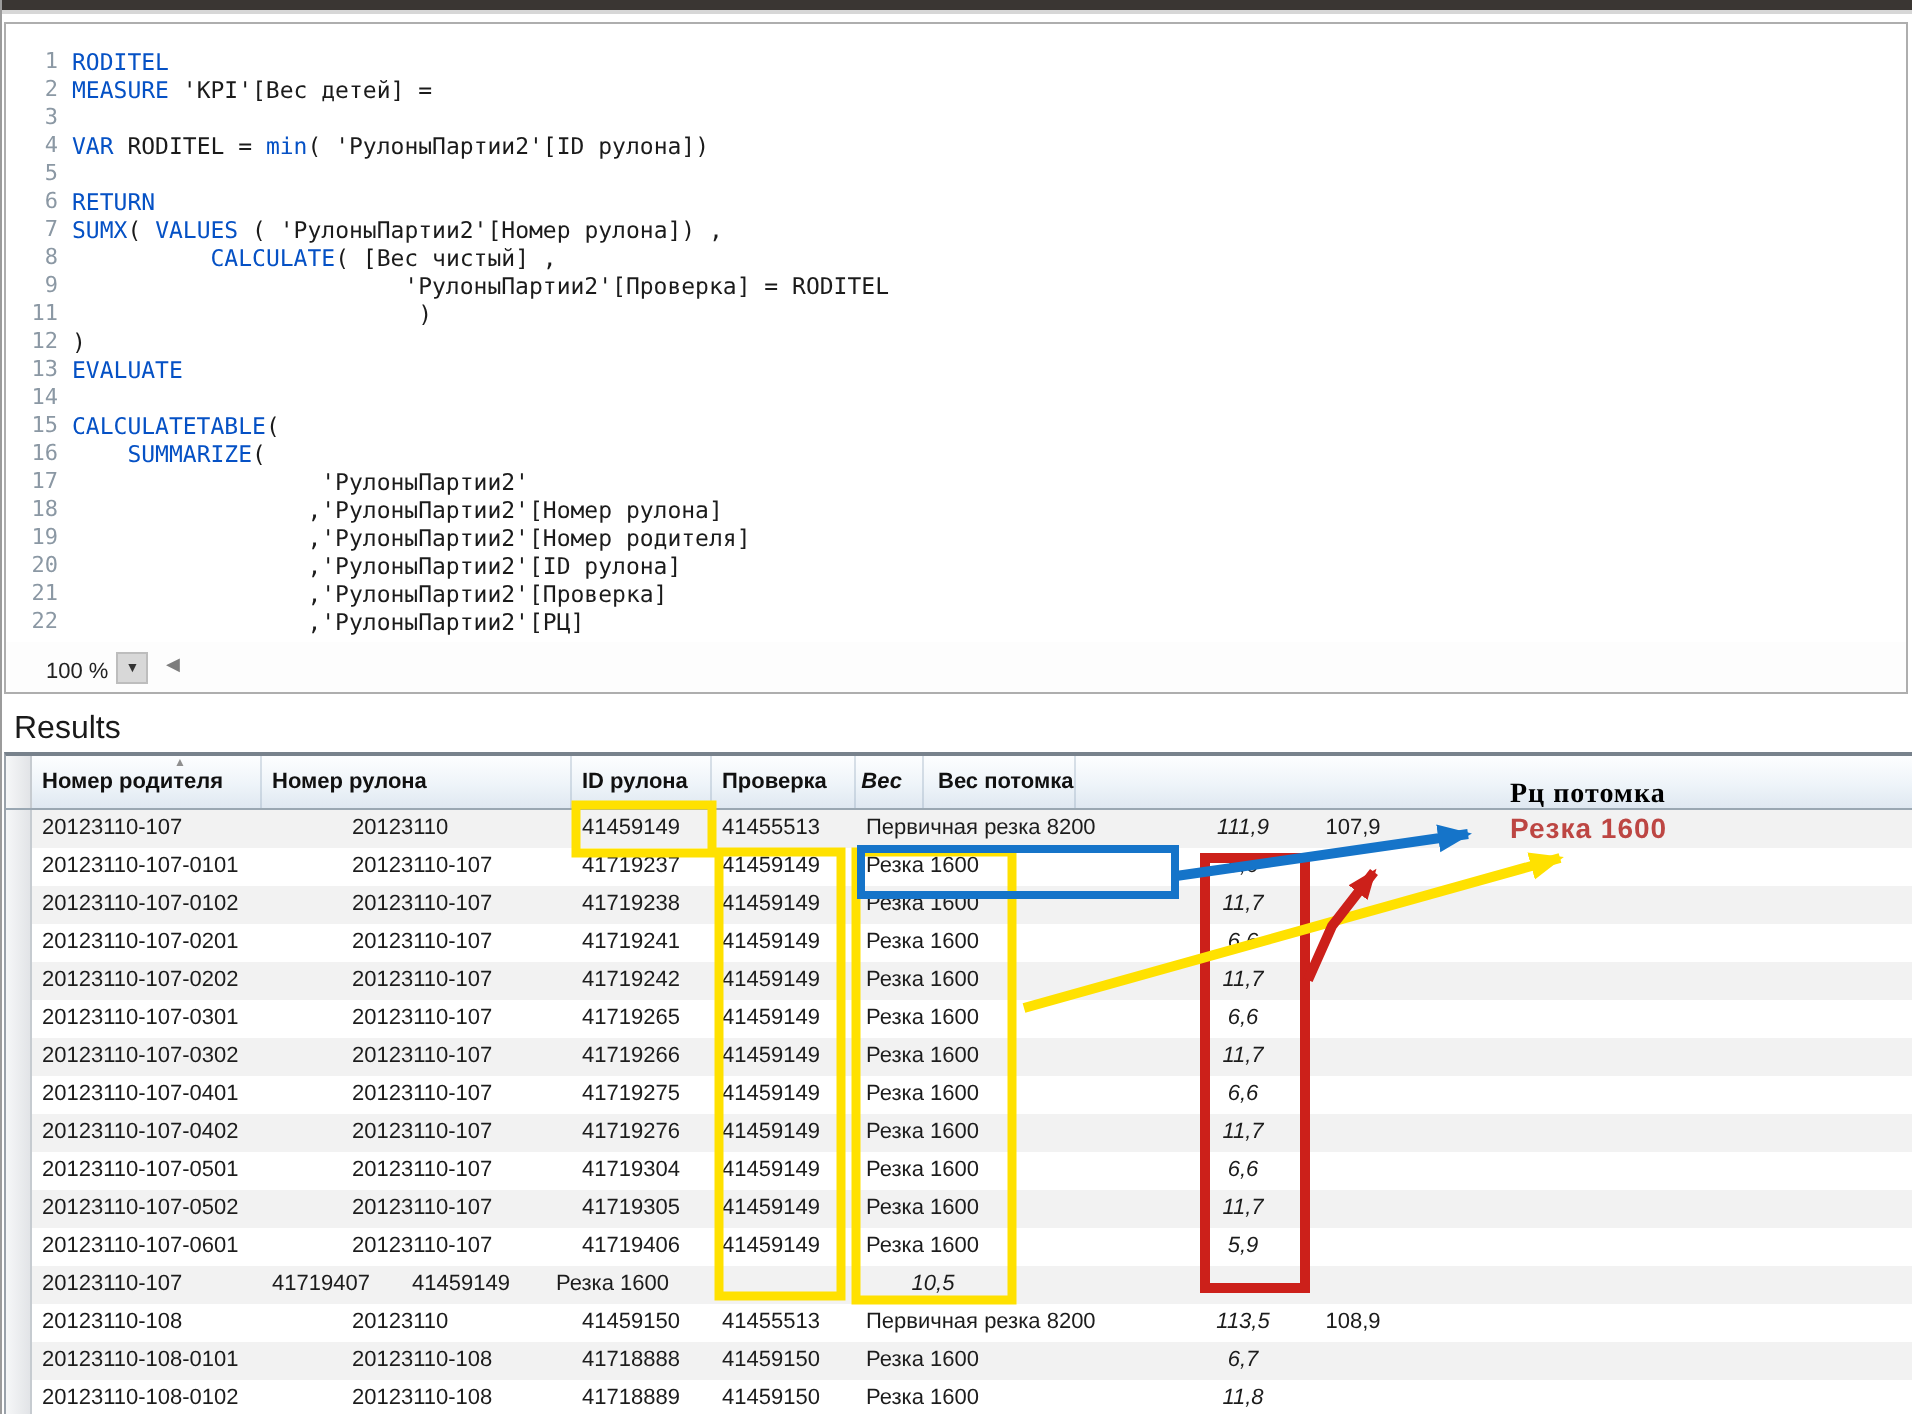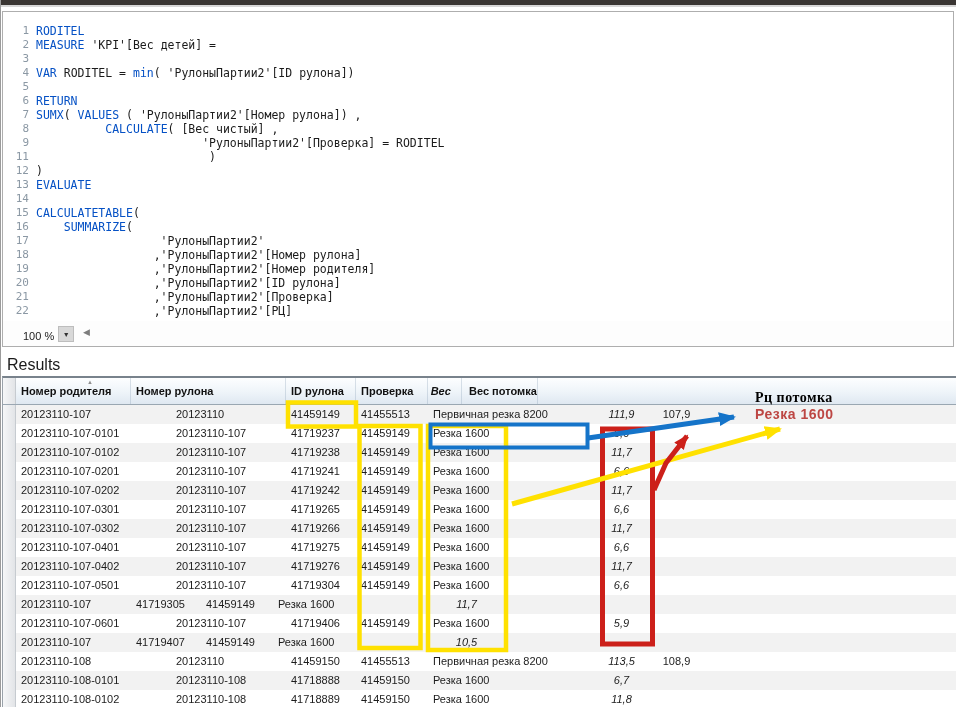--- a/index.html
+++ b/index.html
@@ -215,20 +215,21 @@
           <div class="gc c1">20123110-107</div>
           <div class="gc c2">41719304</div>
           <div class="gc c3">41459149</div>
           <div class="gc c4">Резка 1600</div>
           <div class="gc c5">6,6</div>
           <div class="gc c6"></div>
           <div class="gc cf"></div>
         </div>
         <div class="g-row alt">
           <div class="gc rh"></div>
+          <div class="gc c0">20123110-107-0502</div>
           <div class="gc c1">20123110-107</div>
           <div class="gc c2">41719305</div>
           <div class="gc c3">41459149</div>
           <div class="gc c4">Резка 1600</div>
           <div class="gc c5">11,7</div>
           <div class="gc c6"></div>
           <div class="gc cf"></div>
         </div>
         <div class="g-row">
           <div class="gc rh"></div>

